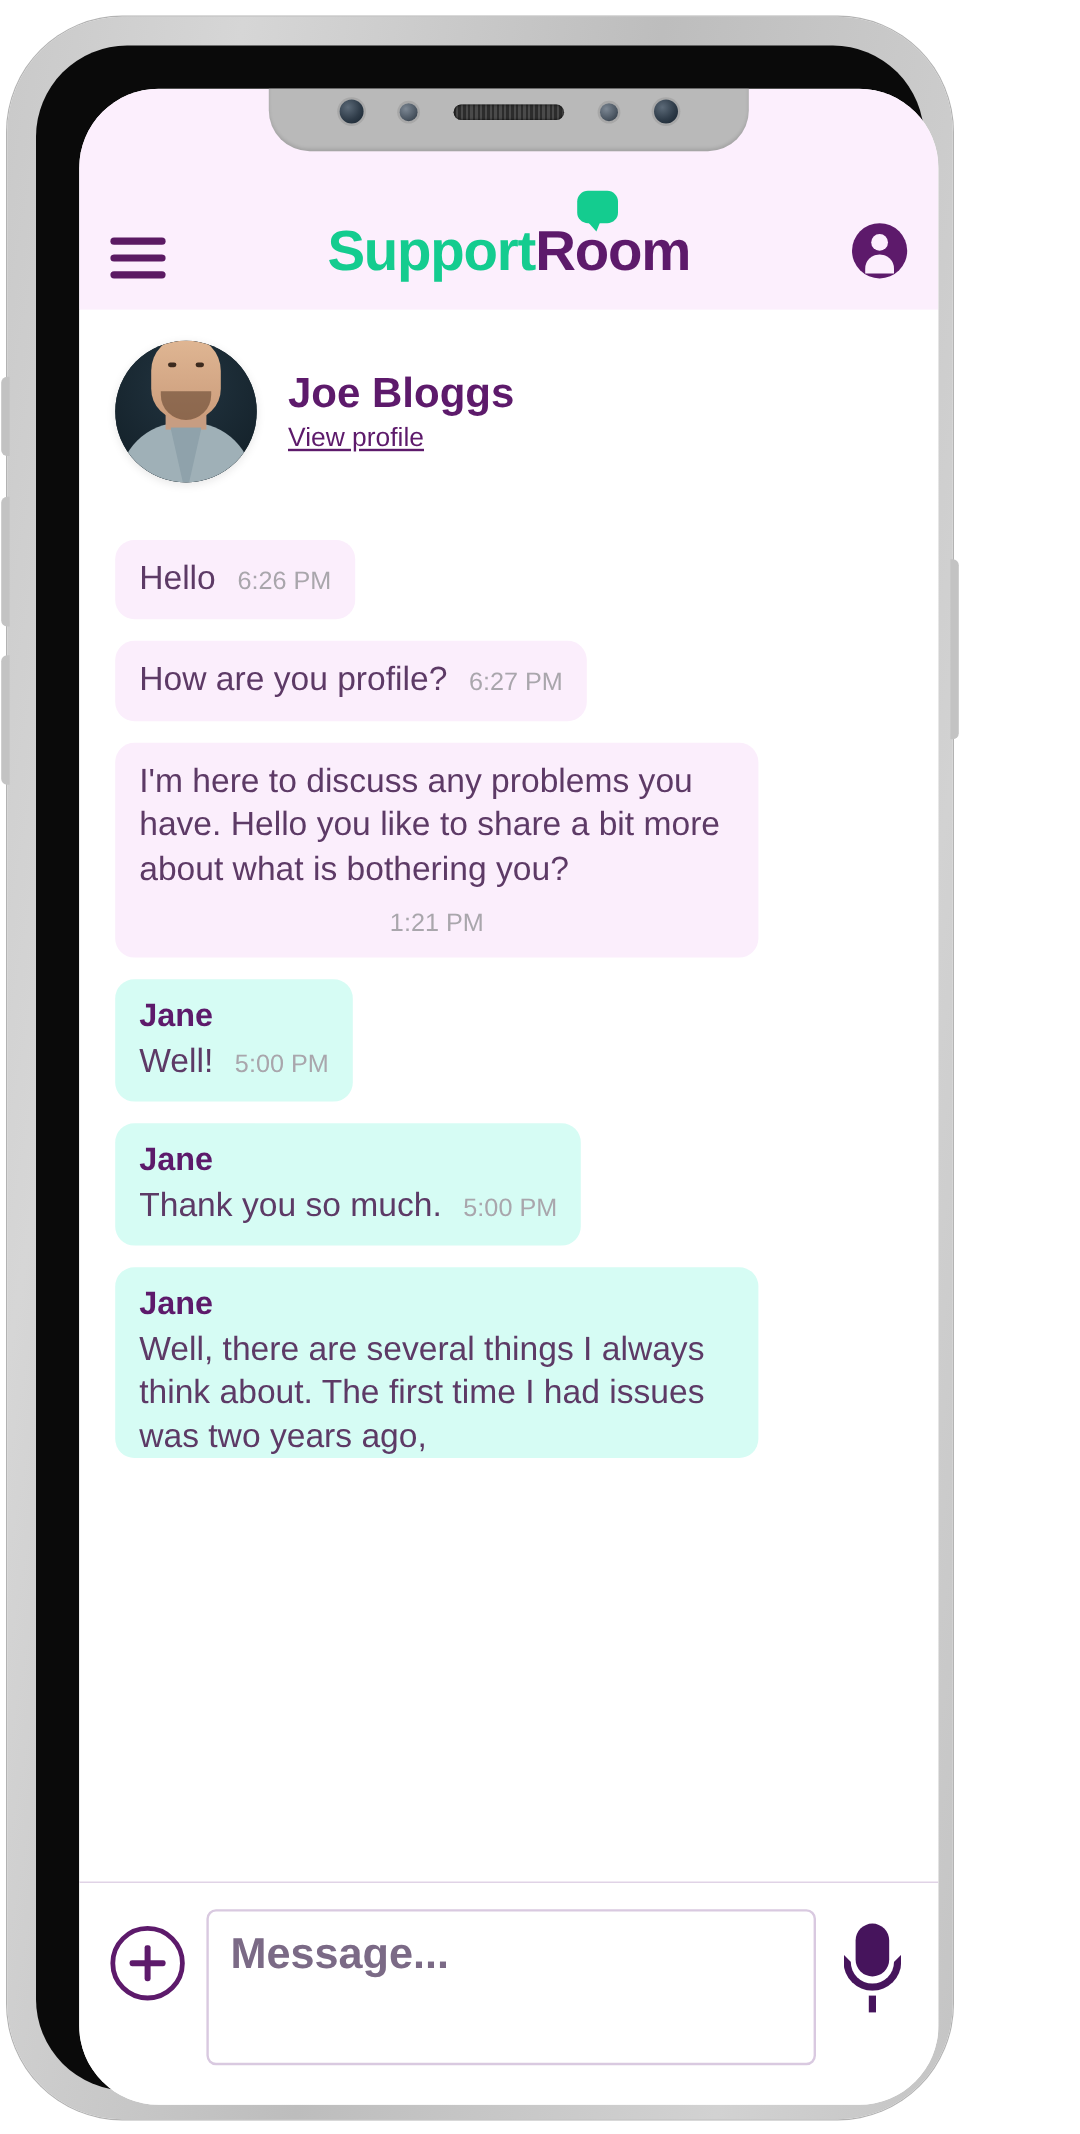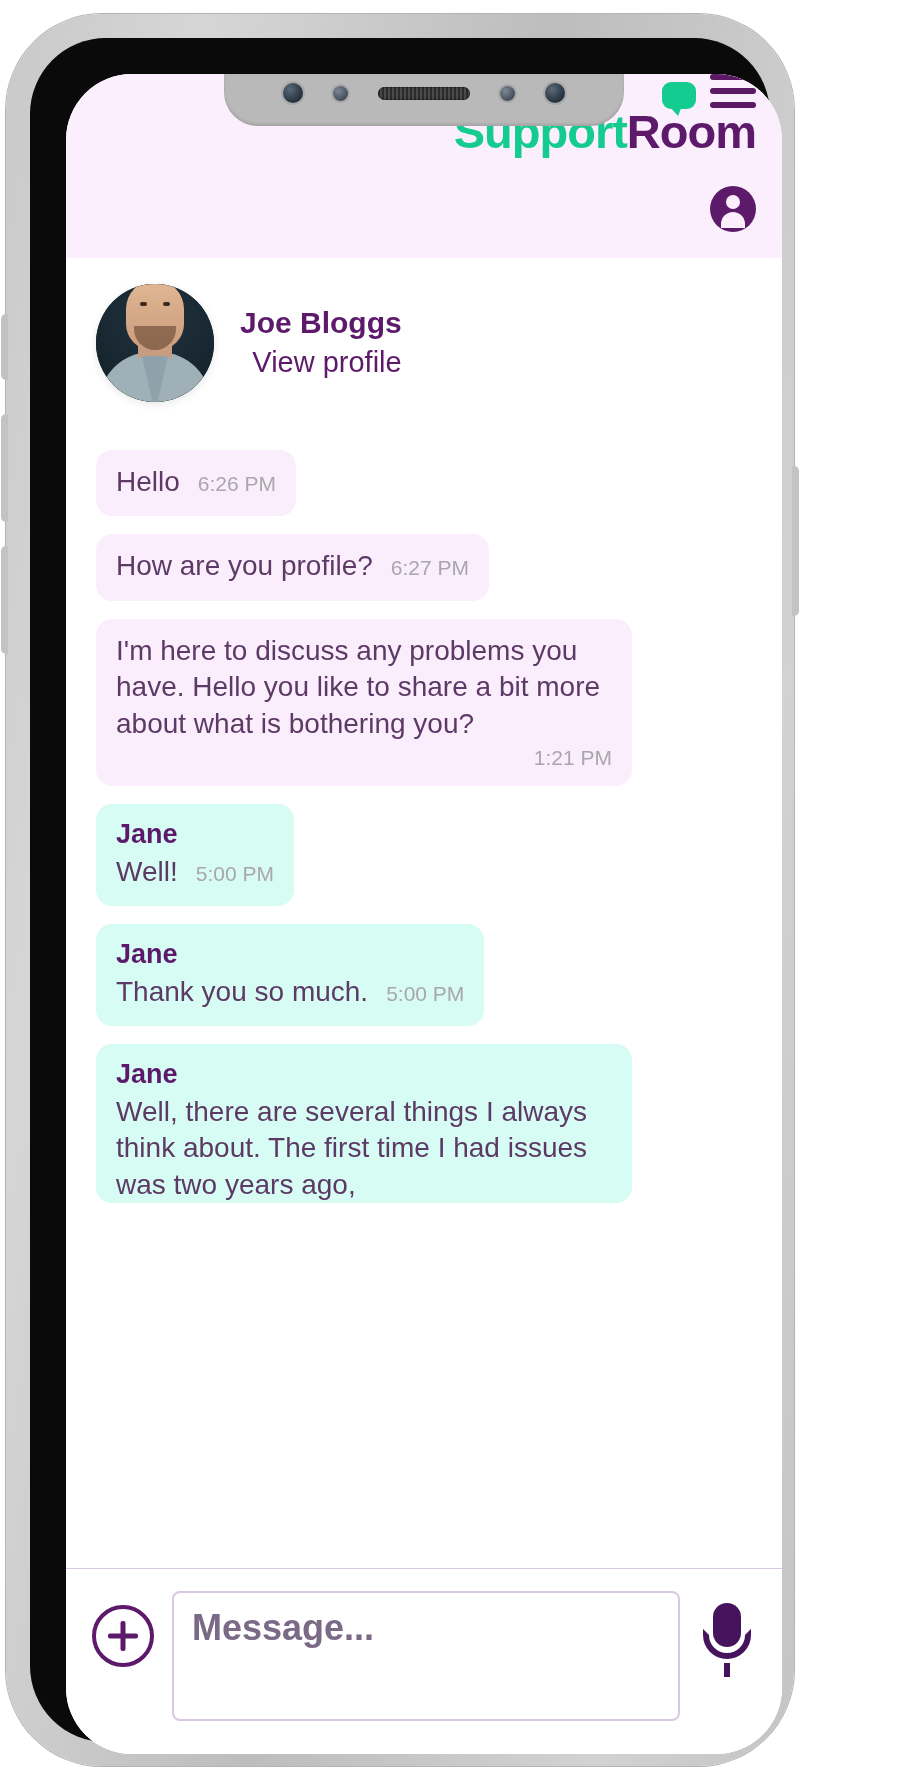--- a/index.html
+++ b/index.html
@@ -91,21 +91,20 @@
   
   .app-header {
     position: absolute;
     left: 0; top: 0;
     width: 716px; height: 184px;
     background: #fceffd;
     display: flex;
     align-items: flex-end;
     padding: 0 26px 26px 26px;
     z-index: 20;
-    flex-direction: column;
   }
   .hamburger {
     width: 46px; height: 34px;
     display: flex; flex-direction: column; justify-content: space-between;
     cursor: pointer;
     flex: 0 0 auto;
   }
   .hamburger span {
     display: block;
     height: 6px; width: 100%;
@@ -220,31 +219,31 @@
     background: rgba(90,60,40,0.55);
   }
   .avatar .av-eye {
     position: absolute; bottom: 96px; width: 7px; height: 4px; border-radius: 2px; background: #3c2a1e;
   }
   .avatar .av-eye.l { left: 44px; }
   .avatar .av-eye.r { right: 44px; }
 
   .profile-meta { display: flex; flex-direction: column; gap: 4px; }
   .profile-name {
-    font-size: 30px;
+    font-size: 35px;
     font-weight: bold;
     color: #5d1a6b;
     line-height: 1.15;
   }
   .profile-link {
-    font-size: 29px;
+    font-size: 22px;
     color: #5d1a6b;
+    text-decoration: underline;
     cursor: pointer;
     line-height: 1.2;
-    text-align: right;
   }
 
   
   .msg-list { display: flex; flex-direction: column; gap: 18px; }
   .bubble {
     border-radius: 16px;
     padding: 14px 20px 16px 20px;
     max-width: 484px;
     align-self: flex-start;
     position: relative;
@@ -267,23 +266,23 @@
   }
   .bubble .time {
     font-size: 21px;
     color: #a9a6ac;
     white-space: nowrap;
     margin-left: 18px;
   }
   .bubble.wide { max-width: 536px; }
   .bubble.wide .time {
     display: block;
-    text-align: right;
+    text-align: center;
     margin-left: 0;
-    margin-top: 4px;
+    margin-top: 16px;
   }
   .bubble.clipped { max-height: 168px; overflow: hidden; padding-bottom: 0; }
 
   
   .composer {
     position: absolute;
     left: 0; bottom: 0;
     width: 716px;
     height: 186px;
     background: #ffffff;

